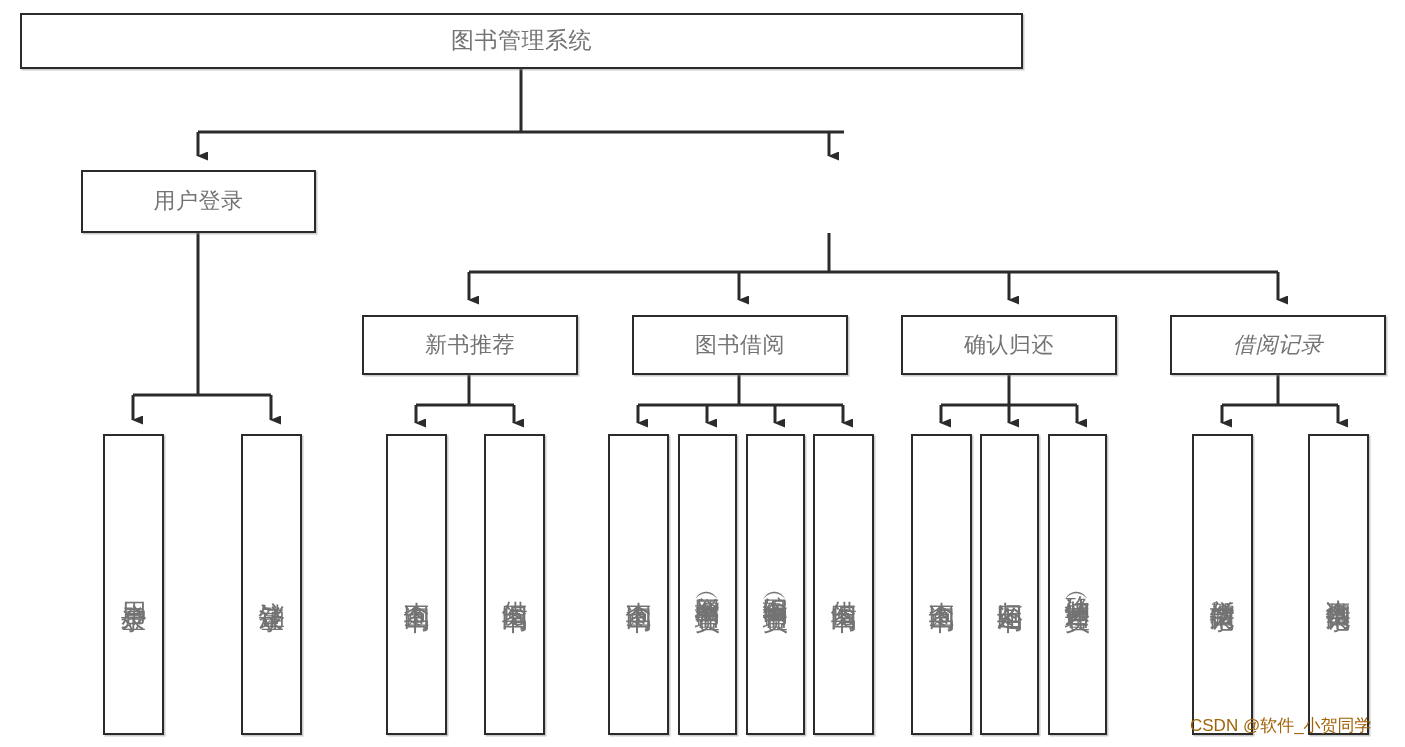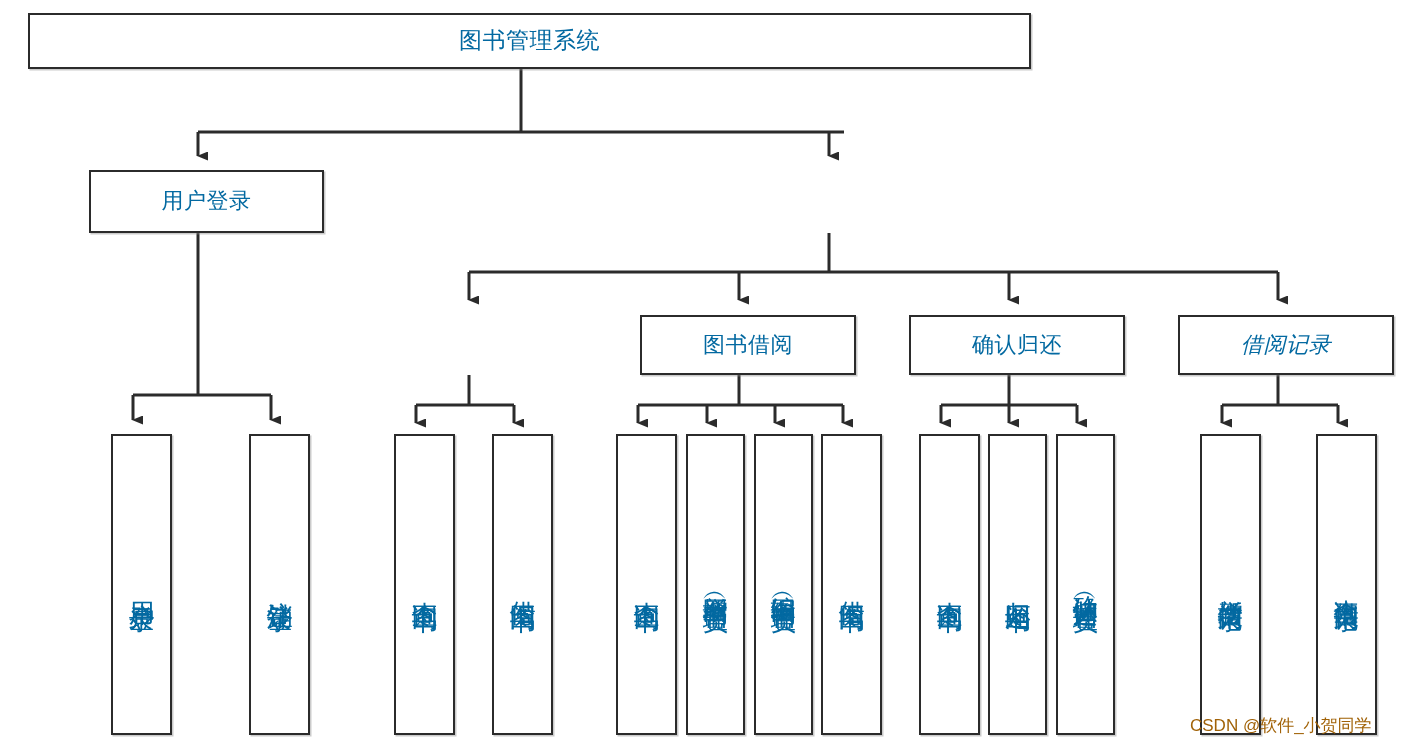--- a/index.html
+++ b/index.html
@@ -26,24 +26,23 @@
     pointer-events: none;
   }
   .node {
     position: absolute;
     box-sizing: border-box;
     border: 2.5px solid #2b2b2b;
     background: #ffffff;
     display: flex;
     align-items: center;
     justify-content: center;
-    color: #0369a1;
+    color: #737373;
     z-index: 2;
     box-shadow: 1.5px 1.5px 0 rgba(140,140,140,0.45);
-    margin-left: 8px;
   }
   .node .txt {
     line-height: 1.12;
     text-align: center;
     letter-spacing: 0.5px;
   }
   
   .node.h .txt {
     font-size: 22px;
     white-space: nowrap;
@@ -136,20 +135,23 @@
 
   <div class="node h root" style="left:20px; top:13px; width:1003px; height:56px;">
     <span class="txt">图书管理系统</span>
   </div>
 
   <div class="node h" style="left:81px; top:170px; width:235px; height:63px;">
     <span class="txt">用户登录</span>
   </div>
 
 
+  <div class="node h" style="left:362px; top:315px; width:216px; height:60px;">
+    <span class="txt">新书推荐</span>
+  </div>
 
   <div class="node h" style="left:632px; top:315px; width:216px; height:60px;">
     <span class="txt">图书借阅</span>
   </div>
 
   <div class="node h" style="left:901px; top:315px; width:216px; height:60px;">
     <span class="txt">确认归还</span>
   </div>
 
   <div class="node h" style="left:1170px; top:315px; width:216px; height:60px;font-style:italic;">

